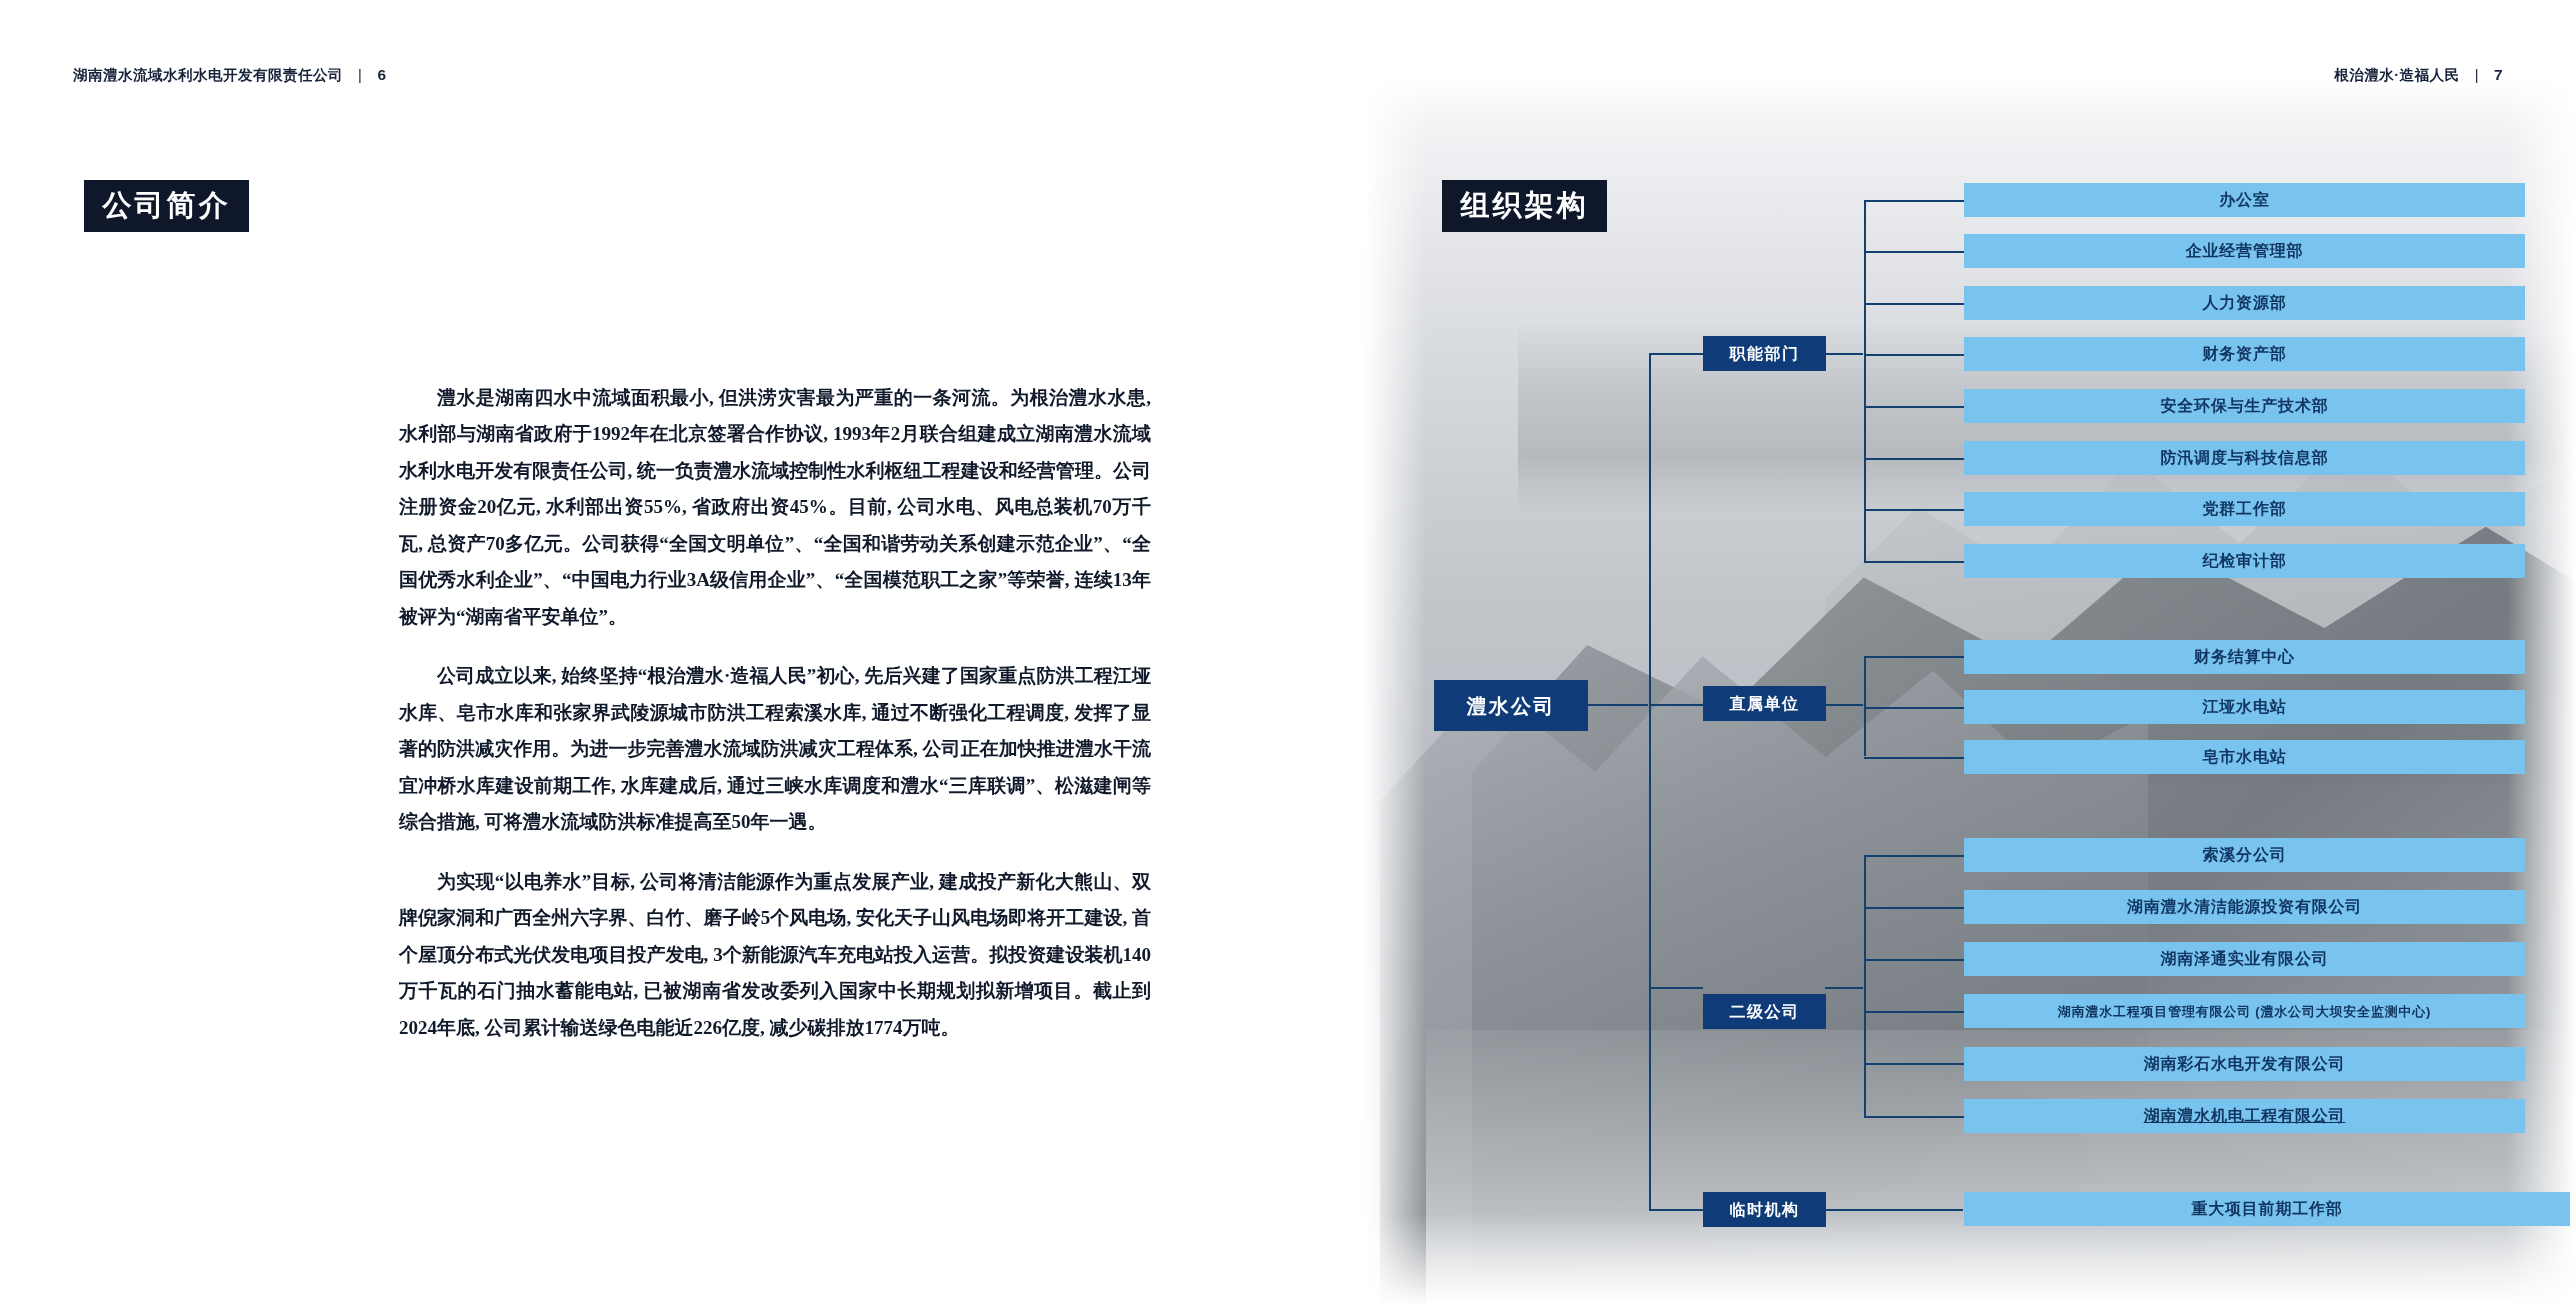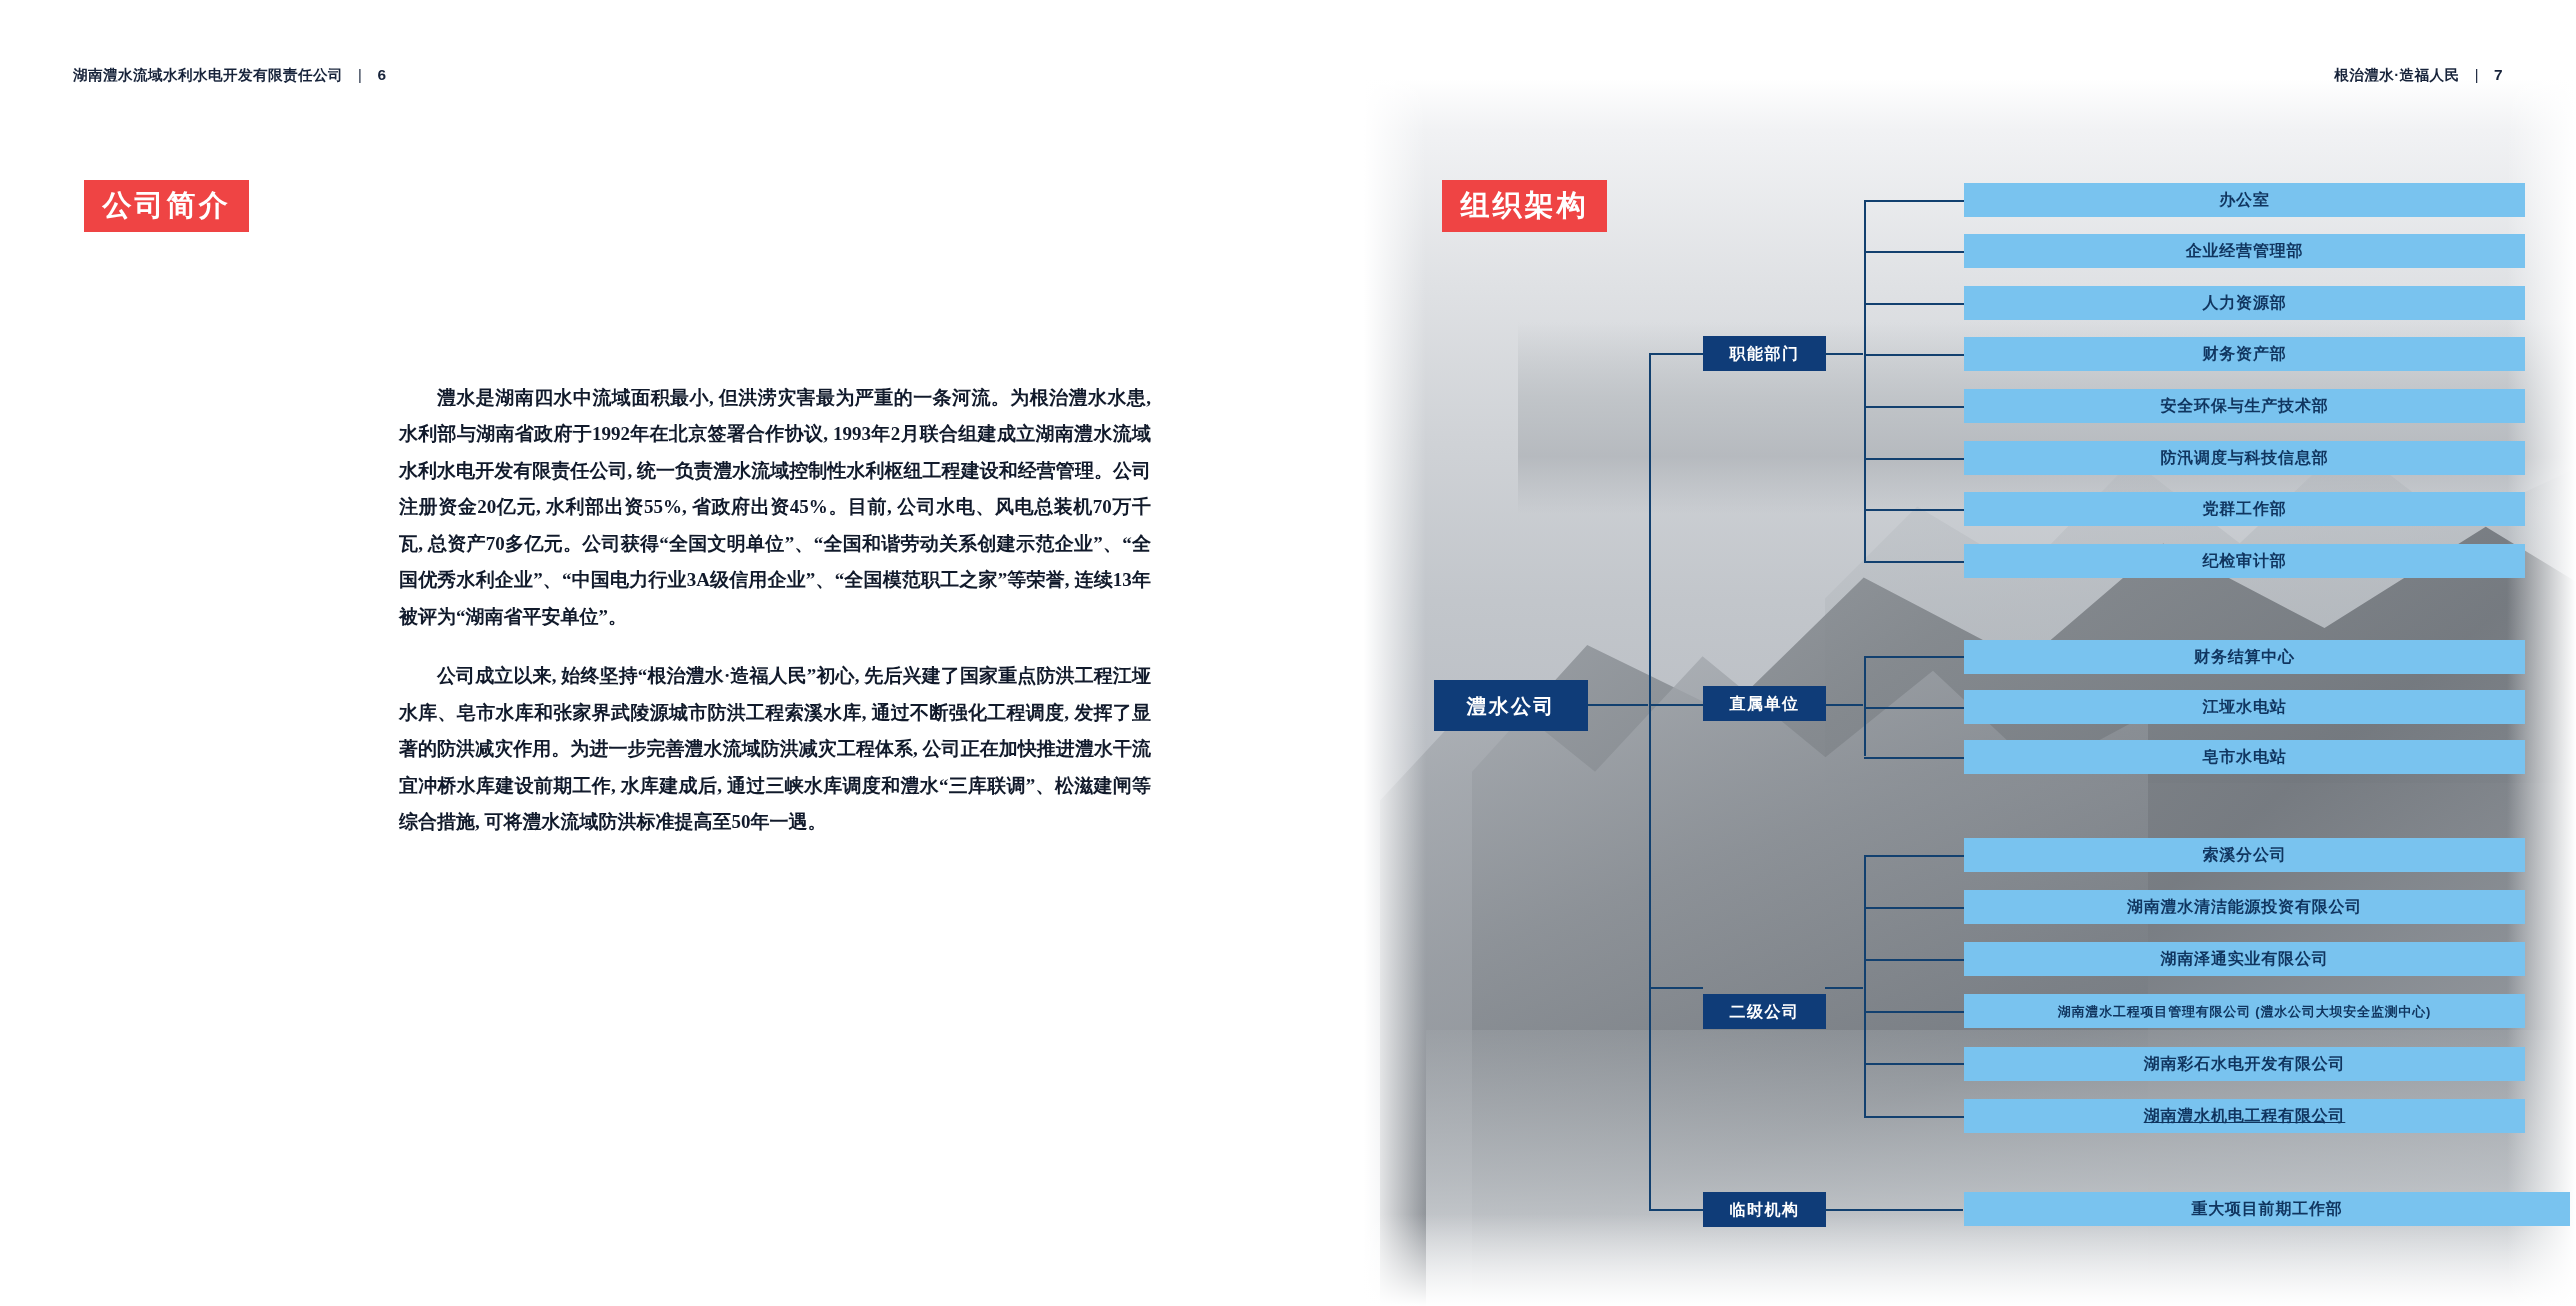--- a/index.html
+++ b/index.html
@@ -53,21 +53,21 @@
     font-weight: 400;
   }
   .runhead .pg {
     font-weight: 700;
     font-size: 15.4px;
   }
   
   .sec-title {
     position: absolute;
     display: inline-block;
-    background: #ef4444;
+    background: #0f172a;
     color: #ffffff;
     font-size: 29px;
     font-weight: 700;
     letter-spacing: 3.1px;
     padding: 10.7px 18.4px 12.3px 18.4px;
     line-height: 1;
   }
   .sec-title.left { left: 84px; top: 180px; }
 
   
@@ -224,20 +224,21 @@
       <span>湖南澧水流域水利水电开发有限责任公司</span>
       <span class="sep">|</span>
       <span class="pg">6</span>
     </div>
 
     <div class="sec-title left">公司简介</div>
 
     <div class="body-copy">
       <p>澧水是湖南四水中流域面积最小, 但洪涝灾害最为严重的一条河流。为根治澧水水患, 水利部与湖南省政府于1992年在北京签署合作协议, 1993年2月联合组建成立湖南澧水流域水利水电开发有限责任公司, 统一负责澧水流域控制性水利枢纽工程建设和经营管理。公司注册资金20亿元, 水利部出资55%, 省政府出资45%。目前, 公司水电、风电总装机70万千瓦, 总资产70多亿元。公司获得“全国文明单位”、“全国和谐劳动关系创建示范企业”、“全国优秀水利企业”、“中国电力行业3A级信用企业”、“全国模范职工之家”等荣誉, 连续13年被评为“湖南省平安单位”。</p>
       <p>公司成立以来, 始终坚持“根治澧水·造福人民”初心, 先后兴建了国家重点防洪工程江垭水库、皂市水库和张家界武陵源城市防洪工程索溪水库, 通过不断强化工程调度, 发挥了显著的防洪减灾作用。为进一步完善澧水流域防洪减灾工程体系, 公司正在加快推进澧水干流宜冲桥水库建设前期工作, 水库建成后, 通过三峡水库调度和澧水“三库联调”、松滋建闸等综合措施, 可将澧水流域防洪标准提高至50年一遇。</p>
+      <p>为实现“以电养水”目标, 公司将清洁能源作为重点发展产业, 建成投产新化大熊山、双牌倪家洞和广西全州六字界、白竹、磨子岭5个风电场, 安化天子山风电场即将开工建设, 首个屋顶分布式光伏发电项目投产发电, 3个新能源汽车充电站投入运营。拟投资建设装机140万千瓦的石门抽水蓄能电站, 已被湖南省发改委列入国家中长期规划拟新增项目。截止到2024年底, 公司累计输送绿色电能近226亿度, 减少碳排放1774万吨。</p>
     </div>
 
   </div>
 
   <div class="page-right">
 
     <div class="photo">
       <div class="sky"></div>
       <div class="cliff-c"></div>
       <div class="band"></div>

